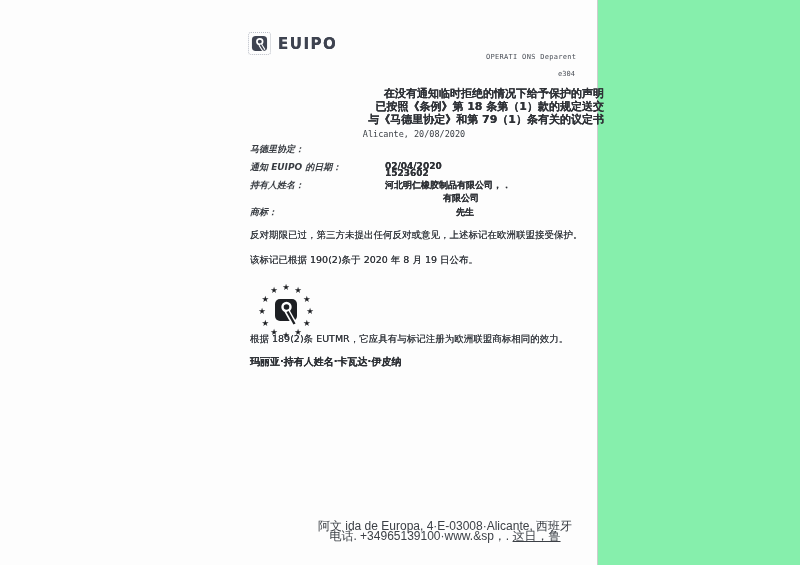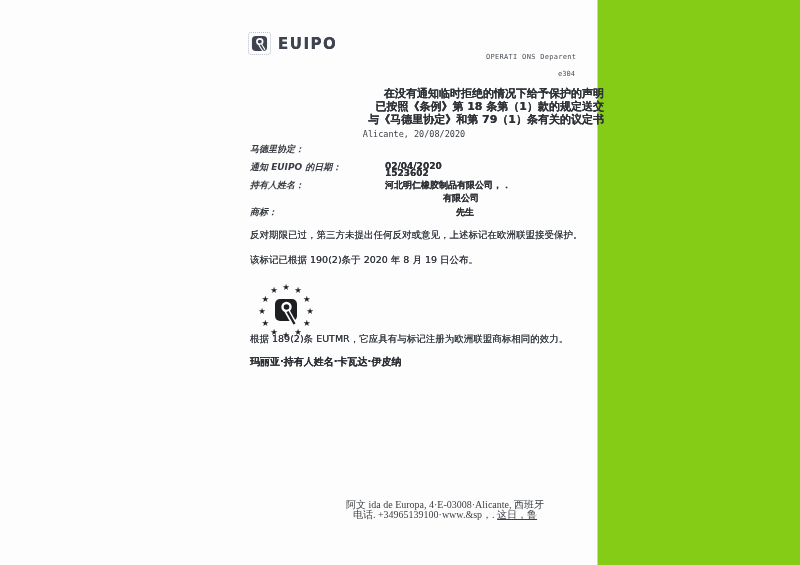--- a/index.html
+++ b/index.html
@@ -1,19 +1,19 @@
 <!DOCTYPE html>
 <html><head>
 <meta charset="utf-8">
 <style>
   * { margin:0; padding:0; box-sizing:border-box; }
   html,body { background:#ffffff; }
   #page {
     position:relative; width:800px; height:565px;
-    background:#84cc16; overflow:hidden;
+    background:#86efac; overflow:hidden;
     font-family:"DejaVu Sans", sans-serif;
     color:#33363c;
   }
   .paper-area {
     position:absolute; left:0; top:0; width:597px; height:565px;
     background:#fdfdfd;
   }
   .scan-edge-line {
     position:absolute; left:597px; top:0; width:1px; height:565px;
     background:#cdcdcd;
@@ -62,23 +62,23 @@
     position:absolute; left:250px; width:335px; font-size:9.5px; color:#33373d;
     text-shadow:0 0 0.5px #33373d;
   }
   .signatory {
     position:absolute; left:250px; top:355px; font-size:10px; font-weight:bold; color:#2d3035;
     text-shadow:0 0 0.6px #2d3035;
   }
   .seal { position:absolute; left:255px; top:284px; }
   
   .footer-block {
-    position:absolute; left:300px; top:500px; width:290px; text-align:center;
-    font-family:Liberation Serif, serif;
-    font-size:10px; line-height:9.5px; color:#3c4046;
+    position:absolute; left:300px; top:522px; width:290px; text-align:center;
+    font-family:Liberation Sans, sans-serif;
+    font-size:12px; line-height:9.5px; color:#3c4046;
   }
   .footer-link { text-decoration:underline; }
 </style>
 </head>
 <body>
 
 <div id="page">
   <div class="paper-area"></div>
   <div class="scan-edge-line"></div>
 

